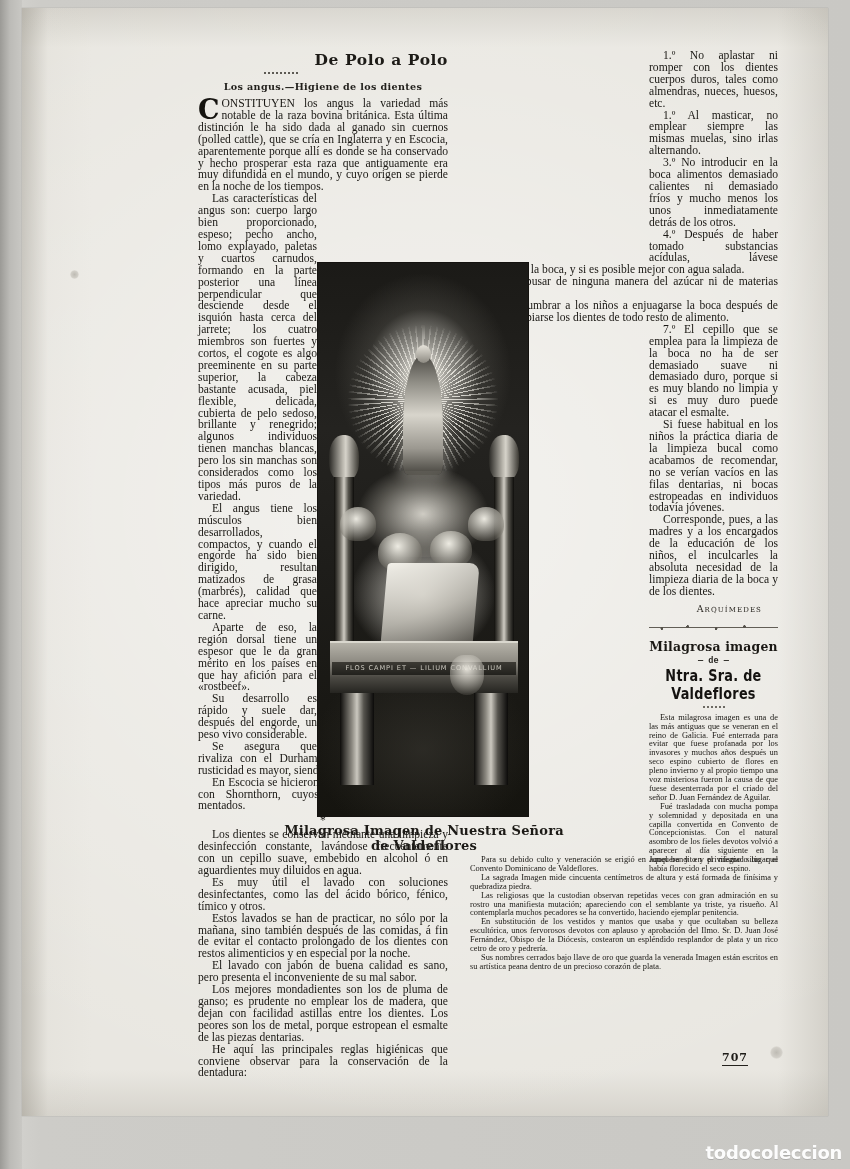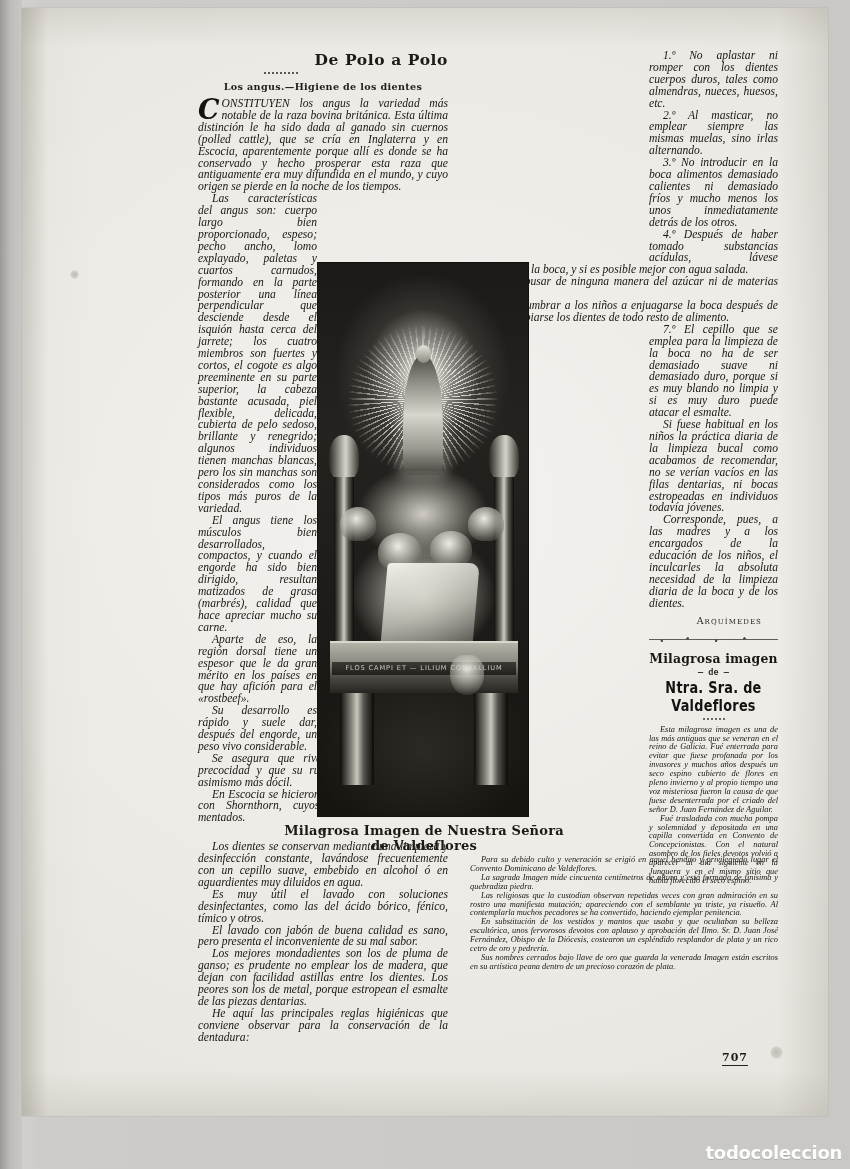--- a/index.html
+++ b/index.html
@@ -67,21 +67,21 @@
     margin:0 0 6px 0;
     color:#201e1a;
   }
   p{
     margin:0;
     font-size:11.6px;
     line-height:11.9px;
     text-align:justify;
     text-indent:14px;
     color:#191713;
-    -webkit-hyphens:auto;hyphens:auto;font-style:italic;
+    -webkit-hyphens:auto;hyphens:auto;
   }
   p.noind{text-indent:0;}
   .dropcap-para{position:relative;}
   .dropcap{
     float:left;
     font-family:"DejaVu Serif", serif;
     font-size:27px;line-height:22px;
     font-weight:bold;
     padding:1px 2px 0 0;
     color:#15130f;
@@ -318,30 +318,31 @@
 
       <p>Las características del angus son: cuerpo largo bien proporcionado, espeso; pecho ancho, lomo explayado, paletas y cuartos carnudos, formando en la parte posterior una línea perpendicular que desciende desde el isquión hasta cerca del jarrete; los cuatro miembros son fuertes y cortos, el cogote es algo preeminente en su parte superior, la cabeza bastante acusada, piel flexible, delicada, cubierta de pelo sedoso, brillante y renegrido; algunos individuos tienen manchas blancas, pero los sin manchas son considerados como los tipos más puros de la variedad.</p>
       <p>El angus tiene los músculos bien desarrollados, compactos, y cuando el engorde ha sido bien dirigido, resultan matizados de grasa (marbrés), calidad que hace apreciar mucho su carne.</p>
       <p>Aparte de eso, la región dorsal tiene un espesor que le da gran mérito en los países en que hay afición para el «rostbeef».</p>
       <p>Su desarrollo es rápido y suele dar, después del engorde, un peso vivo considerable.</p>
       <p>Se asegura que rivaliza con el Durham en precocidad y que su rusticidad es mayor, siendo asimismo más dócil.</p>
       <p>En Escocia se hicieron cruzas de Aberdeen-Angus con Shornthorn, cuyos productos fueron muy mentados.</p>
       <p style="text-align:center;text-indent:0;margin:3px 0 2px 0;">*</p>
       <p>Los dientes se conservan mediante una limpieza y desinfección constante, lavándose frecuentemente con un cepillo suave, embebido en alcohol ó en aguardientes muy diluidos en agua.</p>
       <p>Es muy útil el lavado con soluciones desinfectantes, como las del ácido bórico, fénico, tímico y otros.</p>
+      <p>Estos lavados se han de practicar, no sólo por la mañana, sino también después de las comidas, á fin de evitar el contacto prolongado de los dientes con restos alimenticios y en especial por la noche.</p>
       <p>El lavado con jabón de buena calidad es sano, pero presenta el inconveniente de su mal sabor.</p>
       <p>Los mejores mondadientes son los de pluma de ganso; es prudente no emplear los de madera, que dejan con facilidad astillas entre los dientes. Los peores son los de metal, porque estropean el esmalte de las piezas dentarias.</p>
       <p>He aquí las principales reglas higiénicas que conviene observar para la conservación de la dentadura:</p>
     </div>
 
     <div class="col" id="col-right">
       <div class="photo-spacer-right"></div>
 
       <p>1.º   No aplastar ni romper con los dientes cuerpos duros, tales como almendras, nueces, huesos, etc.</p>
-      <p>2.º   Al masticar, no emplear siempre las mismas muelas, sino irlas alternando.</p>
+      <p>1.º   Al masticar, no emplear siempre las mismas muelas, sino irlas alternando.</p>
       <p>3.º   No introducir en la boca alimentos demasiado calientes ni demasiado fríos y mucho menos los unos inmediatamente detrás de los otros.</p>
       <p>4.º   Después de haber tomado substancias acídulas, lávese prontamente la boca, y si es posible mejor con agua salada.</p>
       <p>5.º   No abusar de ninguna manera del azúcar ni de materias dulces.</p>
       <p>6.º   Acostumbrar a los niños a enjuagarse la boca después de comer y limpiarse los dientes de todo resto de alimento.</p>
 
       <div style="width:129px;margin-left:179px;">
         <p>7.º   El cepillo que se emplea para la limpieza de la boca no ha de ser demasiado suave ni demasiado duro, porque si es muy blando no limpia y si es muy duro puede atacar el esmalte.</p>
         <p>Si fuese habitual en los niños la práctica diaria de la limpieza bucal como acabamos de recomendar, no se verían vacíos en las filas dentarias, ni bocas estropeadas en individuos todavía jóvenes.</p>
         <p>Corresponde, pues, a las madres y a los encargados de la educación de los niños, el inculcarles la absoluta necesidad de la limpieza diaria de la boca y de los dientes.</p>
 

